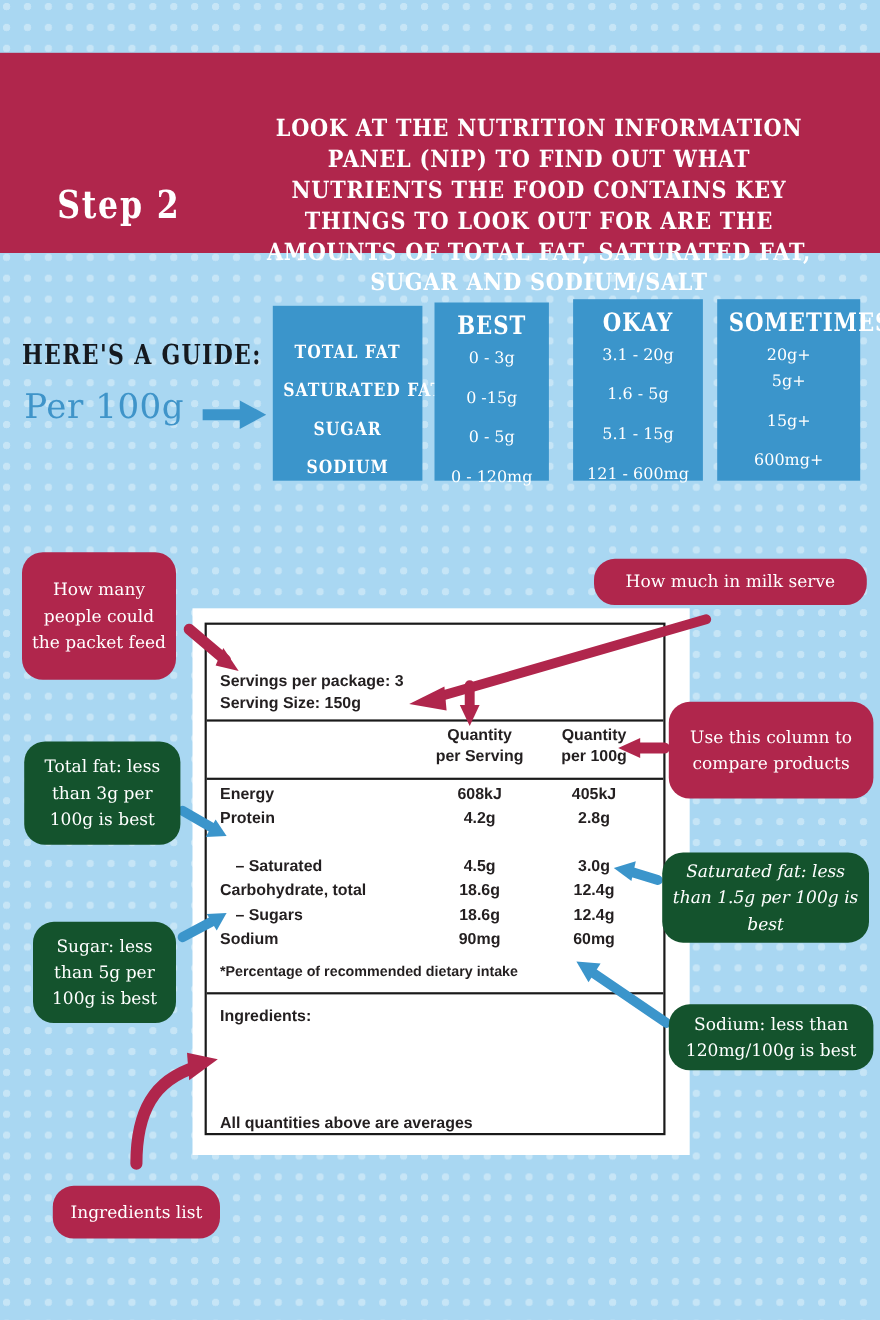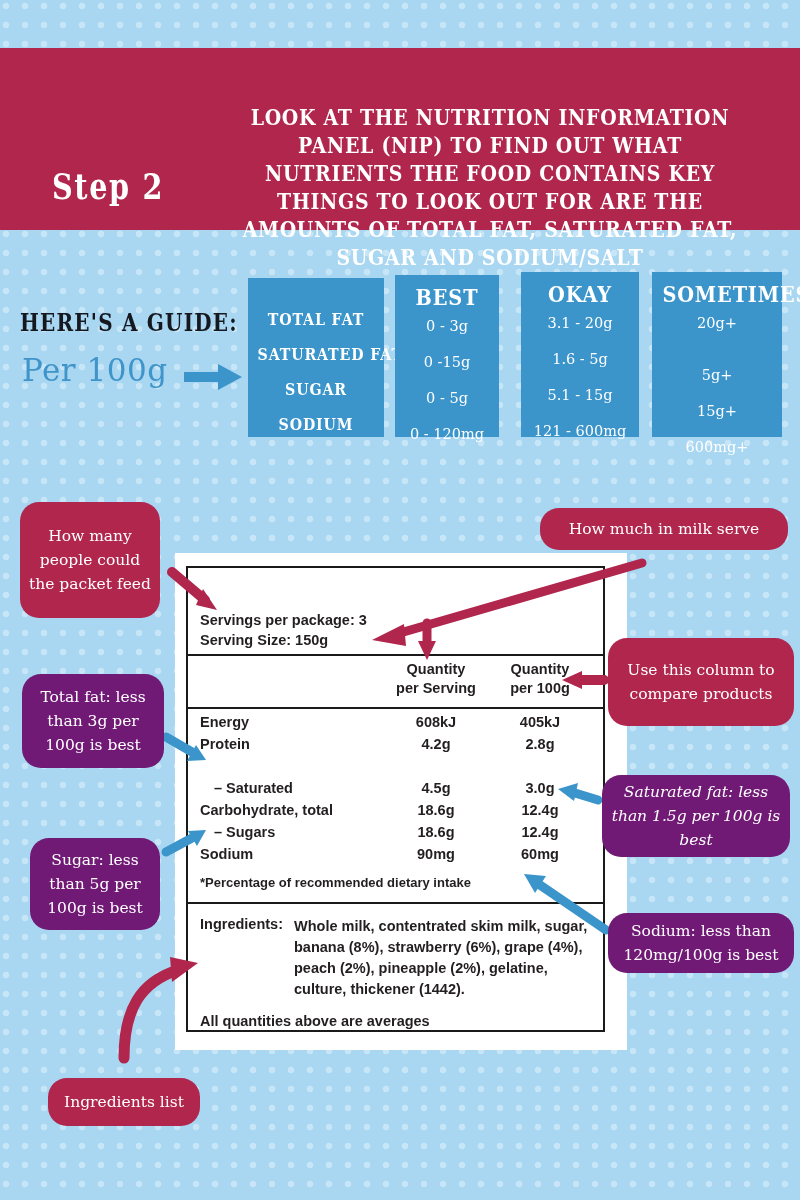--- a/index.html
+++ b/index.html
@@ -120,21 +120,21 @@
 
   
   .callout{
     position:absolute;box-sizing:border-box;color:#fff;text-align:center;
     font-family:"DejaVu Serif",serif;font-size:15.5px;line-height:24px;
     display:flex;align-items:center;justify-content:center;
     padding:6px 8px;
     border-radius:19px;
   }
   .callout.red{background:#b0264c;}
-  .callout.blue{background:#701a75;}
+  .callout.blue{background:#14532d;}
 
   #co-packet{left:20px;top:502px;width:140px;height:116px;}
   #co-serve{left:540px;top:508px;width:248px;height:42px;}
   #co-column{left:608px;top:638px;width:186px;height:88px;}
   #co-totalfat{left:22px;top:674px;width:142px;height:94px;}
   #co-satfat{left:602px;top:775px;width:188px;height:82px;font-style:italic;}
   #co-sugar{left:30px;top:838px;width:130px;height:92px;}
   #co-sodium{left:608px;top:913px;width:186px;height:60px;}
   #co-ingredients{left:48px;top:1078px;width:152px;height:48px;}
 </style>
@@ -172,21 +172,21 @@
 <div class="gcard" id="gcard-okay" style="left:521px;top:272px;width:118px;height:165px;padding-top:8px;">
   <span class="ghead" style="margin-bottom:8px;">Okay</span>
   <span class="grow" style="margin-bottom:20px;">3.1 - 20g</span>
   <span class="grow" style="margin-bottom:20px;">1.6 - 5g</span>
   <span class="grow" style="margin-bottom:20px;">5.1 - 15g</span>
   <span class="grow">121 - 600mg</span>
 </div>
 
 <div class="gcard" id="gcard-sometimes" style="left:652px;top:272px;width:130px;height:165px;padding-top:8px;">
   <span class="ghead" style="margin-bottom:8px;">Sometimes</span>
-  <span class="grow" style="margin-bottom:36px;">20g+</span>
+  <span class="grow" style="margin-bottom:8px;">20g+</span>
   <span class="grow" style="margin-bottom:20px;">5g+</span>
   <span class="grow" style="margin-bottom:20px;">15g+</span>
   <span class="grow">600mg+</span>
 </div>
 
 <div id="panel-white"></div>
 <div id="panel-border">
   <div id="servings-block">
     <div>Servings per package: 3</div>
     <div>Serving Size: 150g</div>
@@ -230,21 +230,20 @@
     <span class="n100">12.4g</span>
   </div>
   <div class="nrow" style="top:278px;">
     <span class="nname">Sodium</span>
     <span class="nserve">90mg</span>
     <span class="n100">60mg</span>
   </div>
 
   <div id="footnote">*Percentage of recommended dietary intake</div>
   <div id="ingredients-label">Ingredients:</div>
-  <div id="ingredients-text">Whole milk, contentrated skim milk, sugar, banana (8%), strawberry (6%), grape (4%), peach (2%), pineapple (2%), gelatine, culture, thickener (1442).</div>
   <div id="averages">All quantities above are averages</div>
 </div>
 
 <svg class="layer">
 
   <g>
     <path d="M172,572 L205,600" stroke="#b0264c" stroke-width="10" stroke-linecap="round"></path>
     <path d="M217,610 L196,605 L203,589 Z" fill="#b0264c"></path>
   </g>
 

